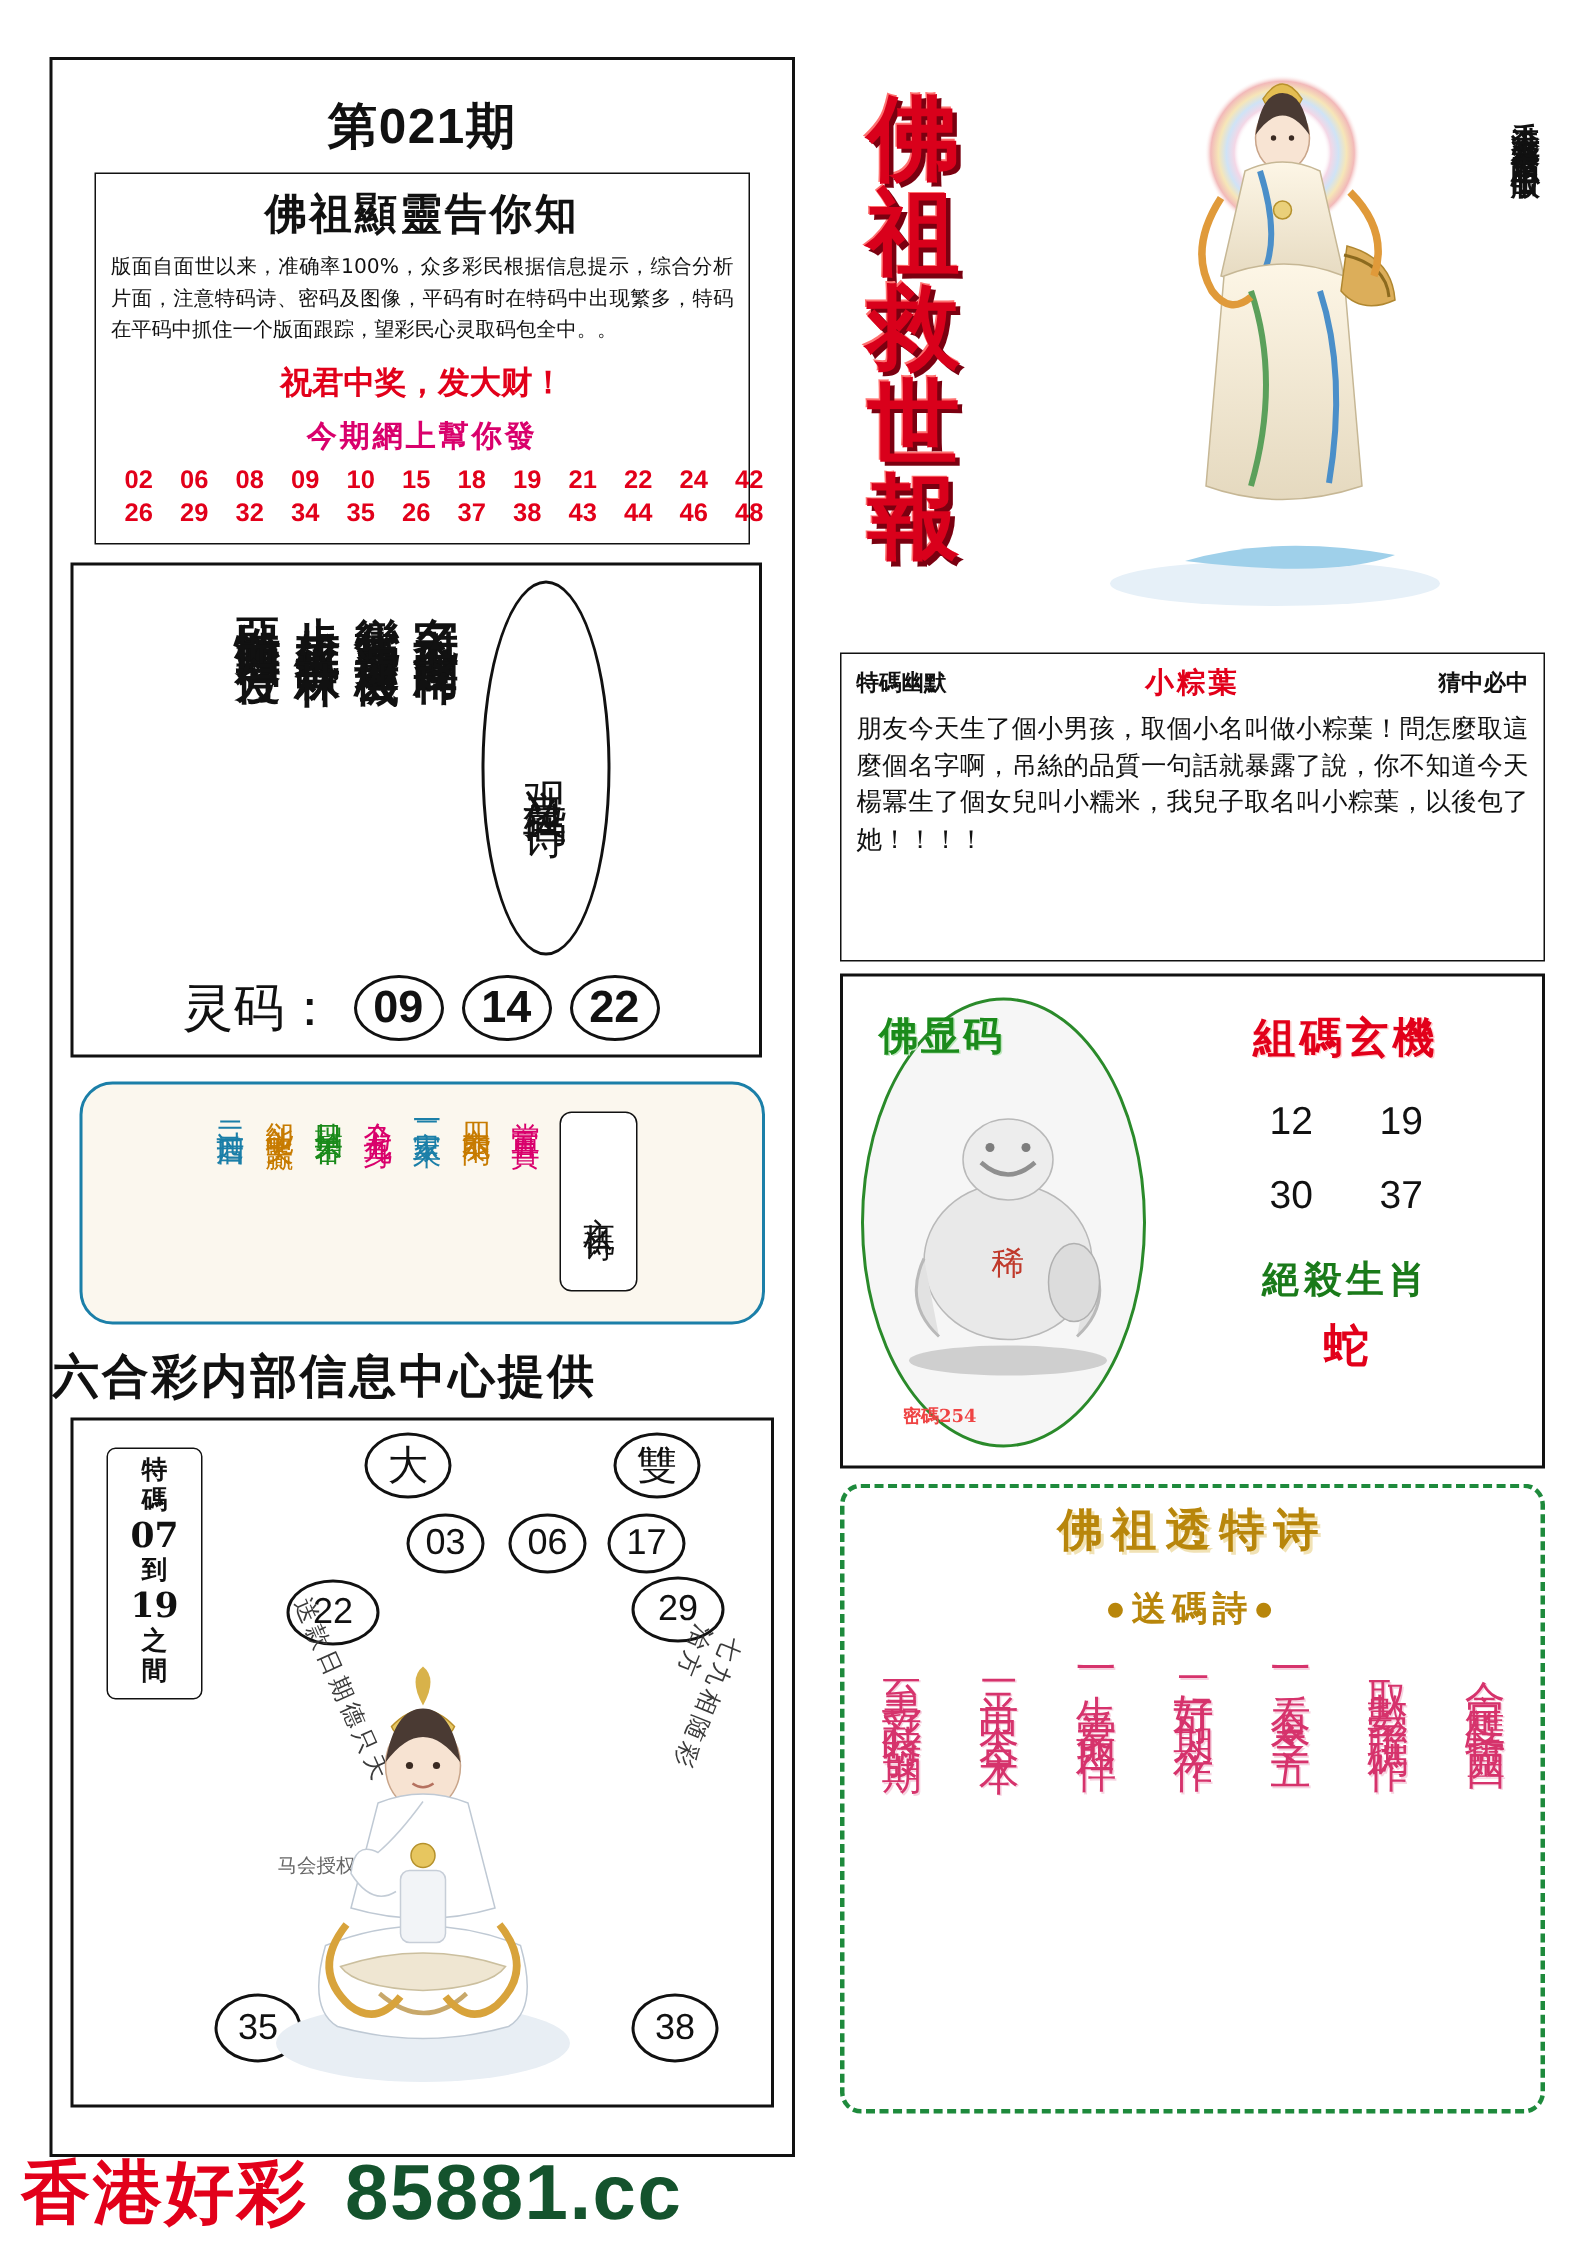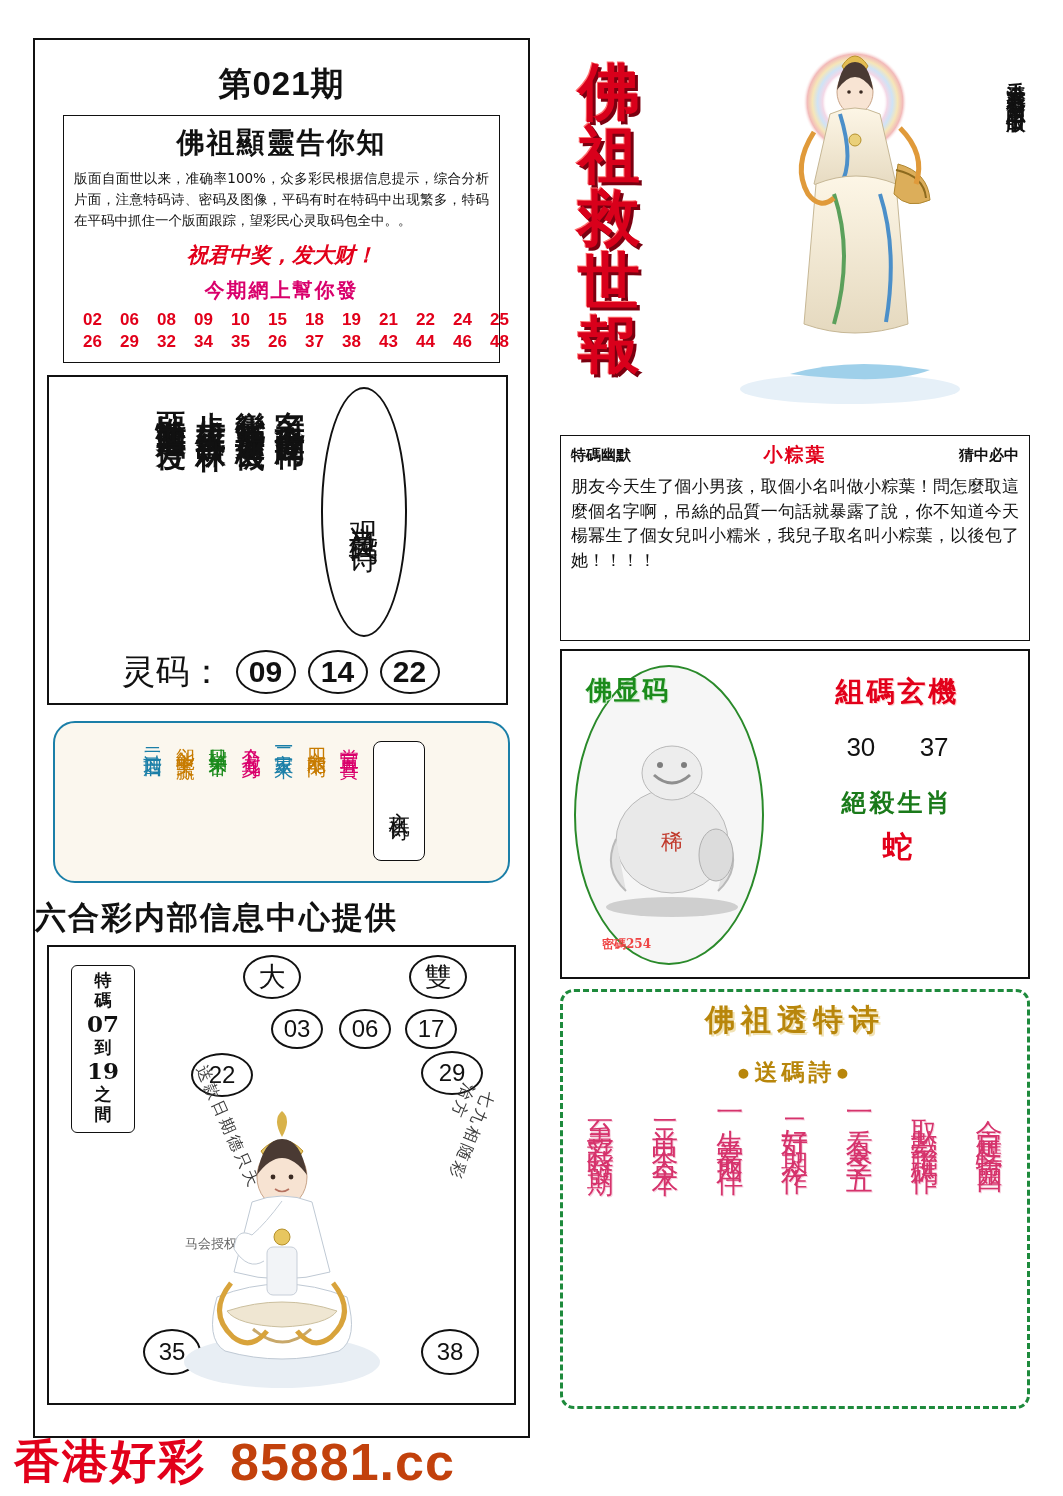--- a/index.html
+++ b/index.html
@@ -27,21 +27,20 @@
     margin:8px 28px 0 28px; border:1px solid #111; padding:8px 10px 10px 10px;
   }
   .notice-title {
     text-align:center; font-size:28px; font-weight:bold; color:#111; letter-spacing:2px;
   }
   .notice-text {
     font-size:13.5px; line-height:1.55; color:#111; margin-top:6px; text-align:justify;
   }
   .notice-wish {
     text-align:center; color:#e2001a; font-size:21px; font-weight:bold; margin-top:10px;
-    font-style:italic;
   }
   .notice-sub {
     text-align:center; color:#d9006c; font-size:20px; font-weight:bold; margin-top:8px;
     letter-spacing:2px;
   }
   .num-grid {
     margin-top:6px; display:flex; justify-content:space-between;
   }
   .num-half { display:flex; flex-direction:column; gap:2px; }
   .num-row { display:flex; }
@@ -231,21 +230,21 @@
     text-shadow:1px 1px 0 #f6d3e0;
   }
 
   
   .footer {
     position:absolute; left:0; bottom:4px; width:1063px; height:60px;
     display:flex; align-items:center; gap:24px; padding-left:14px;
   }
   .footer .hk { font-size:46px; font-weight:bold; color:#e2001a;
     font-family:"DejaVu Serif", serif; letter-spacing:2px; }
-  .footer .dom { font-size:52px; font-weight:bold; color:#c2410c;
+  .footer .dom { font-size:52px; font-weight:bold; color:#14532d;
     font-family:"Liberation Sans", sans-serif; letter-spacing:1px; }
 </style>
 </head>
 <body>
 
 <div class="page">
 
   <div class="left-col">
 
     <div class="issue">第021期</div>
@@ -275,21 +274,21 @@
             <span>26</span>
           </div>
         </div>
         <div class="num-half">
           <div class="num-row">
             <span>18</span>
             <span>19</span>
             <span>21</span>
             <span>22</span>
             <span>24</span>
-            <span>25</span>
+            <span>42</span>
           </div>
           <div class="num-row">
             <span>37</span>
             <span>38</span>
             <span>43</span>
             <span>44</span>
             <span>46</span>
             <span>48</span>
           </div>
         </div>
@@ -458,20 +457,24 @@
           <path d="M134 110 q14 30 -10 52" stroke="#b9b9b9" fill="#e2e2e2" stroke-width="2"></path>
           <ellipse cx="122" cy="126" rx="17" ry="26" fill="#dcdcdc" stroke="#b0b0b0"></ellipse>
           <text x="78" y="120" font-size="22" text-anchor="middle" fill="#c0392b" font-family="DejaVu Serif, serif">稀</text>
         </svg>
         <div class="mima">密碼254</div>
       </div>
       <div class="zuma-right">
         <div class="zuma-title">組碼玄機</div>
         <div class="zuma-nums">
           <div>
+            <span>12</span>
+            <span>19</span>
+          </div>
+          <div>
             <span>30</span>
             <span>37</span>
           </div>
         </div>
         <div class="zuma-sub">絕殺生肖</div>
         <div class="zuma-zodiac">蛇</div>
       </div>
     </div>
 
     <div class="tepoem-box">

